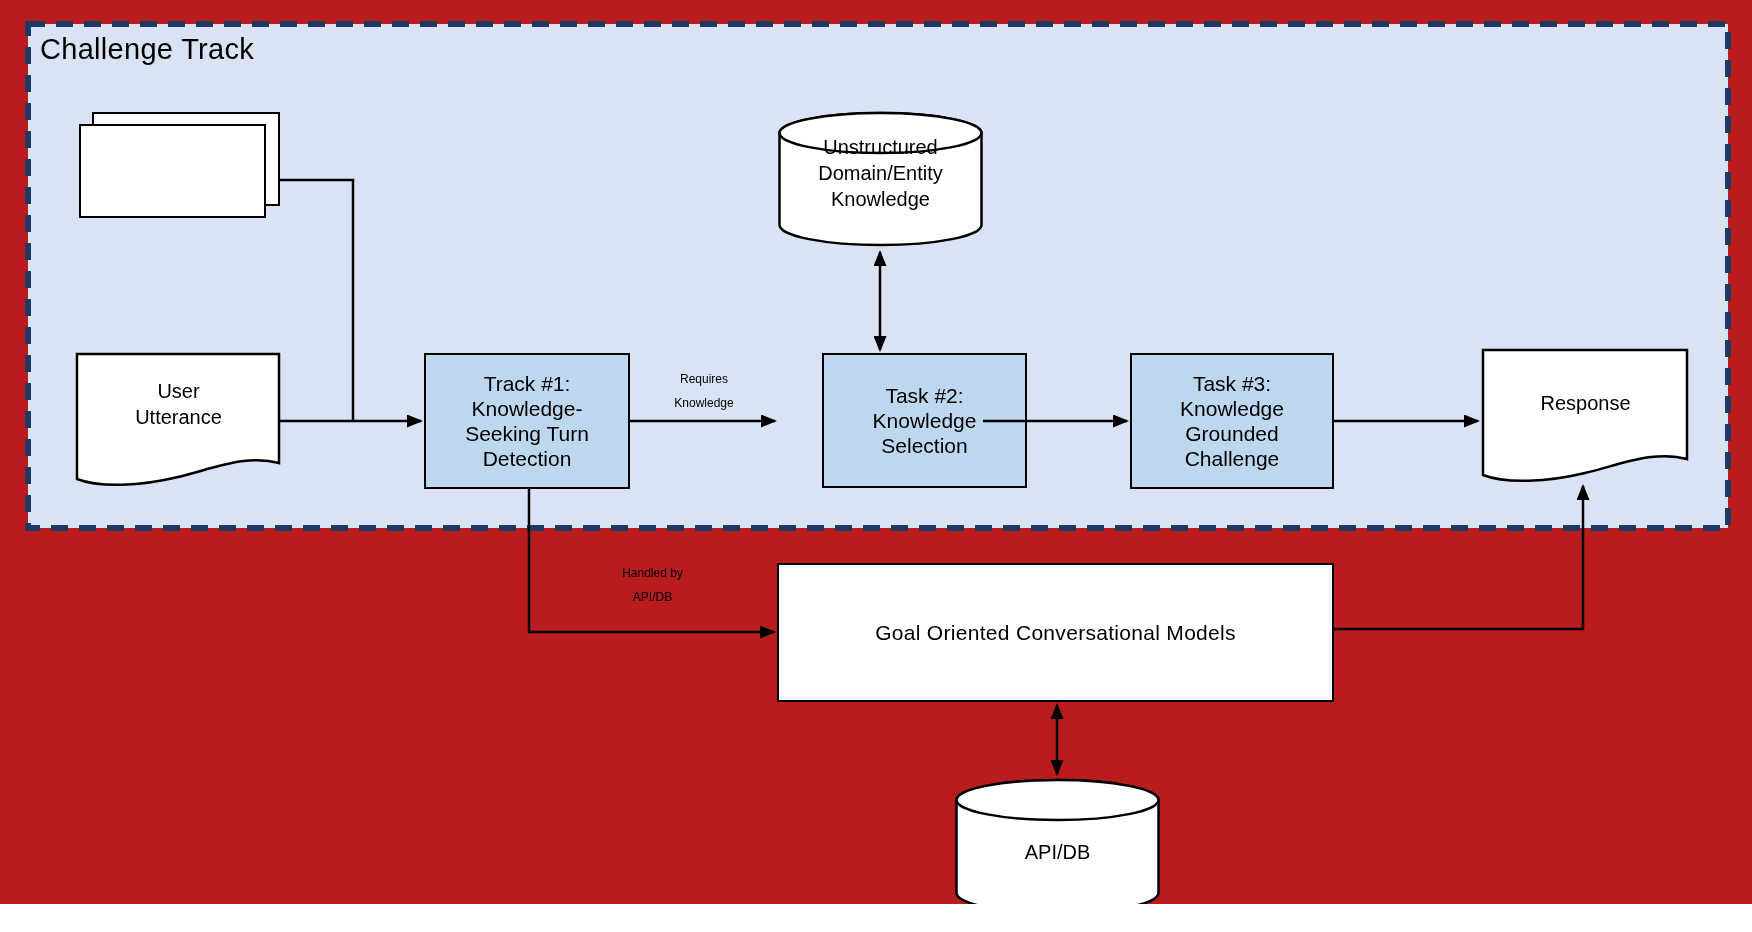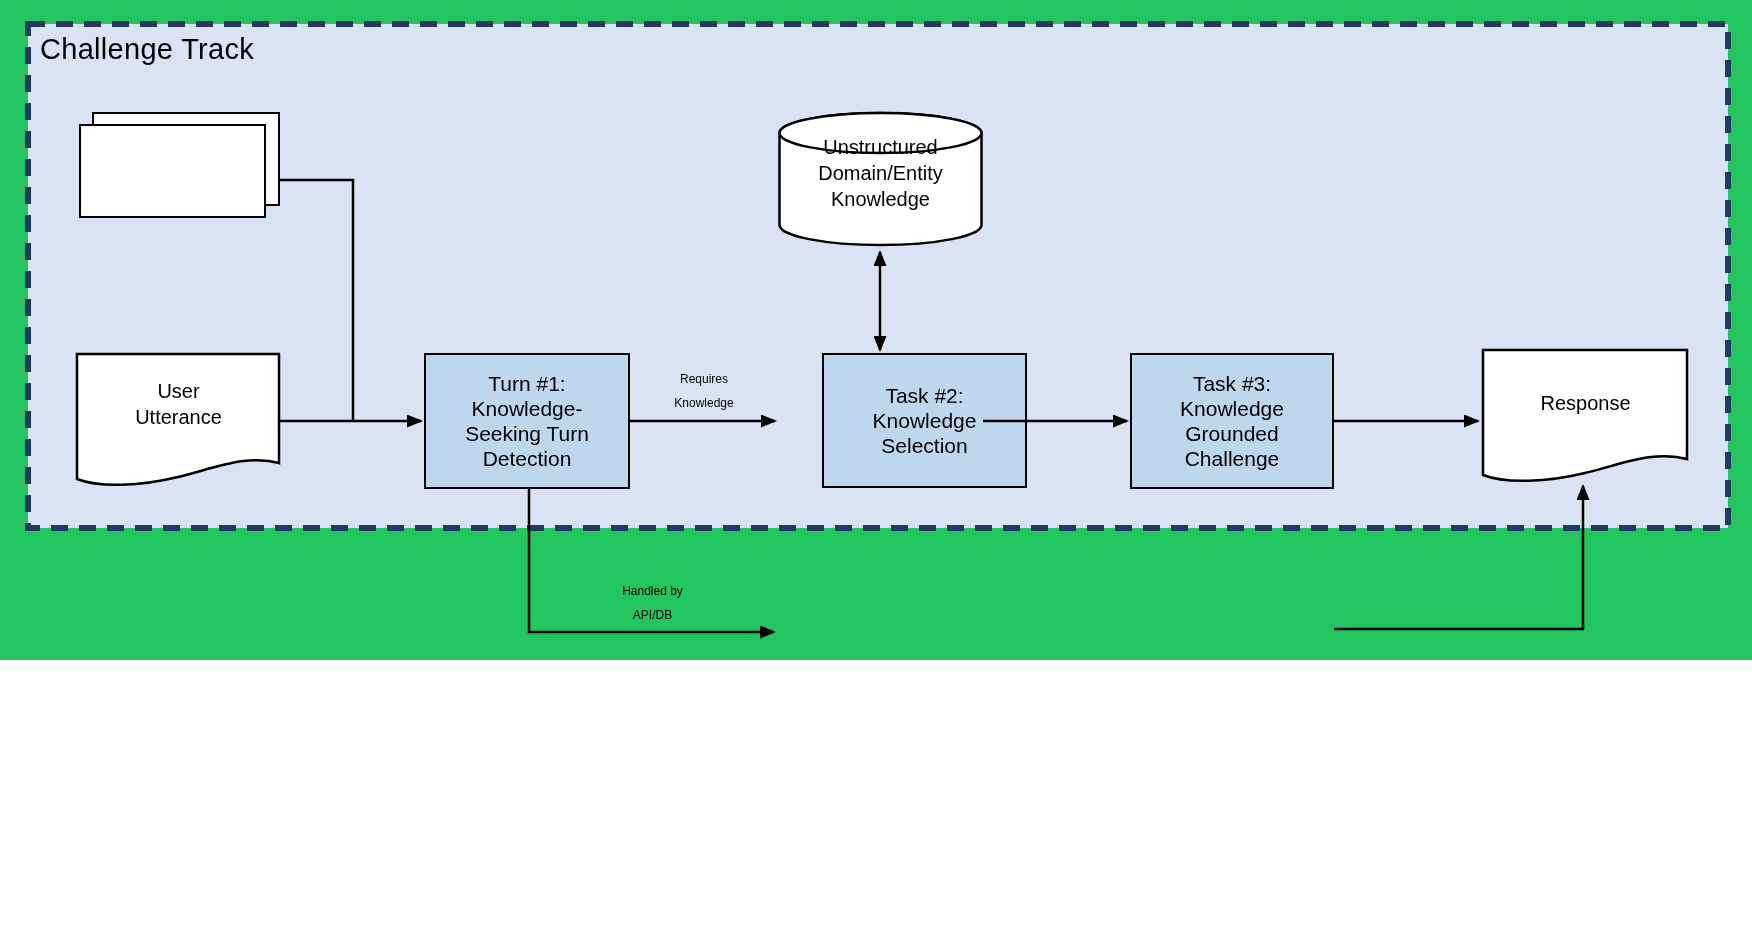--- a/index.html
+++ b/index.html
@@ -1,17 +1,17 @@
 <!DOCTYPE html>
 <html><head>
 <meta charset="utf-8">
 <style>
   html,body{margin:0;padding:0;background:#ffffff;}
   #page{
-    position:relative;width:1752px;height:660px;background:#22c55e;overflow:hidden;
+    position:relative;width:1752px;height:904px;background:#b91c1c;overflow:hidden;
     font-family:"Liberation Sans","DejaVu Sans",sans-serif;color:#000;
   }
   .abs{position:absolute;}
   svg{display:block;}
   
   .region-title{
     position:absolute;left:40px;top:33px;font-size:29px;letter-spacing:.3px;color:#000;
   }
   
   .page-sheet{
@@ -68,21 +68,21 @@
     </svg>
     <div class="shape-label" style="top:24px">
       <span class="line-span">Unstructured</span>
       <span class="line-span">Domain/Entity</span>
       <span class="line-span">Knowledge</span>
     </div>
   </div>
 
   <div class="task-box" style="left:424px;top:353px;width:206px;height:136px">
     <div>
-      <span class="line-span">Turn #1:</span>
+      <span class="line-span">Track #1:</span>
       <span class="line-span">Knowledge-</span>
       <span class="line-span">Seeking Turn</span>
       <span class="line-span">Detection</span>
     </div>
   </div>
 
   <div class="task-box" style="left:822px;top:353px;width:205px;height:135px">
     <div>
       <span class="line-span">Task #2:</span>
       <span class="line-span">Knowledge</span>
@@ -101,20 +101,23 @@
 
   <div class="abs" style="left:1481px;top:348px;width:209px;height:140px">
     <svg width="209" height="140" viewBox="0 0 209 140">
       <path d="M2,2 L206,2 L206,111 C174,102 141,116 104,125 C67,134 25,136 2,127 Z" fill="#ffffff" stroke="#000" stroke-width="2.5"></path>
     </svg>
     <div class="shape-label" style="top:42px">
       <span class="line-span">Response</span>
     </div>
   </div>
 
+  <div class="plain-box" style="left:777px;top:563px;width:557px;height:139px">
+    <span>Goal Oriented Conversational Models</span>
+  </div>
 
   <div class="abs" style="left:955px;top:777px;width:205px;height:141px">
     <svg width="205" height="141" viewBox="0 0 205 141">
       <path d="M1.5,23 A101,20 0 0 1 203.5,23 L203.5,116 A101,20 0 0 1 1.5,116 Z" fill="#ffffff" stroke="#000" stroke-width="2.5"></path>
       <ellipse cx="102.5" cy="23" rx="101" ry="20" fill="#ffffff" stroke="#000" stroke-width="2.5"></ellipse>
     </svg>
     <div class="shape-label" style="top:62px">
       <span class="line-span">API/DB</span>
     </div>
   </div>
@@ -136,18 +139,18 @@
       <polyline points="1334,629 1583,629 1583,486" marker-end="url(#ah)"></polyline>
       <line x1="1057" y1="705" x2="1057" y2="774" marker-start="url(#ah)" marker-end="url(#ah)"></line>
     </g>
   </svg>
 
   <div class="edge-label" style="left:625px;top:367px;width:158px">
     <span class="line-span">Requires</span>
     <span class="line-span">Knowledge</span>
   </div>
 
-  <div class="edge-label" style="left:570px;top:579px;width:165px">
+  <div class="edge-label" style="left:570px;top:561px;width:165px">
     <span class="line-span">Handled by</span>
     <span class="line-span">API/DB</span>
   </div>
 
 </div>
 
 </body></html>

